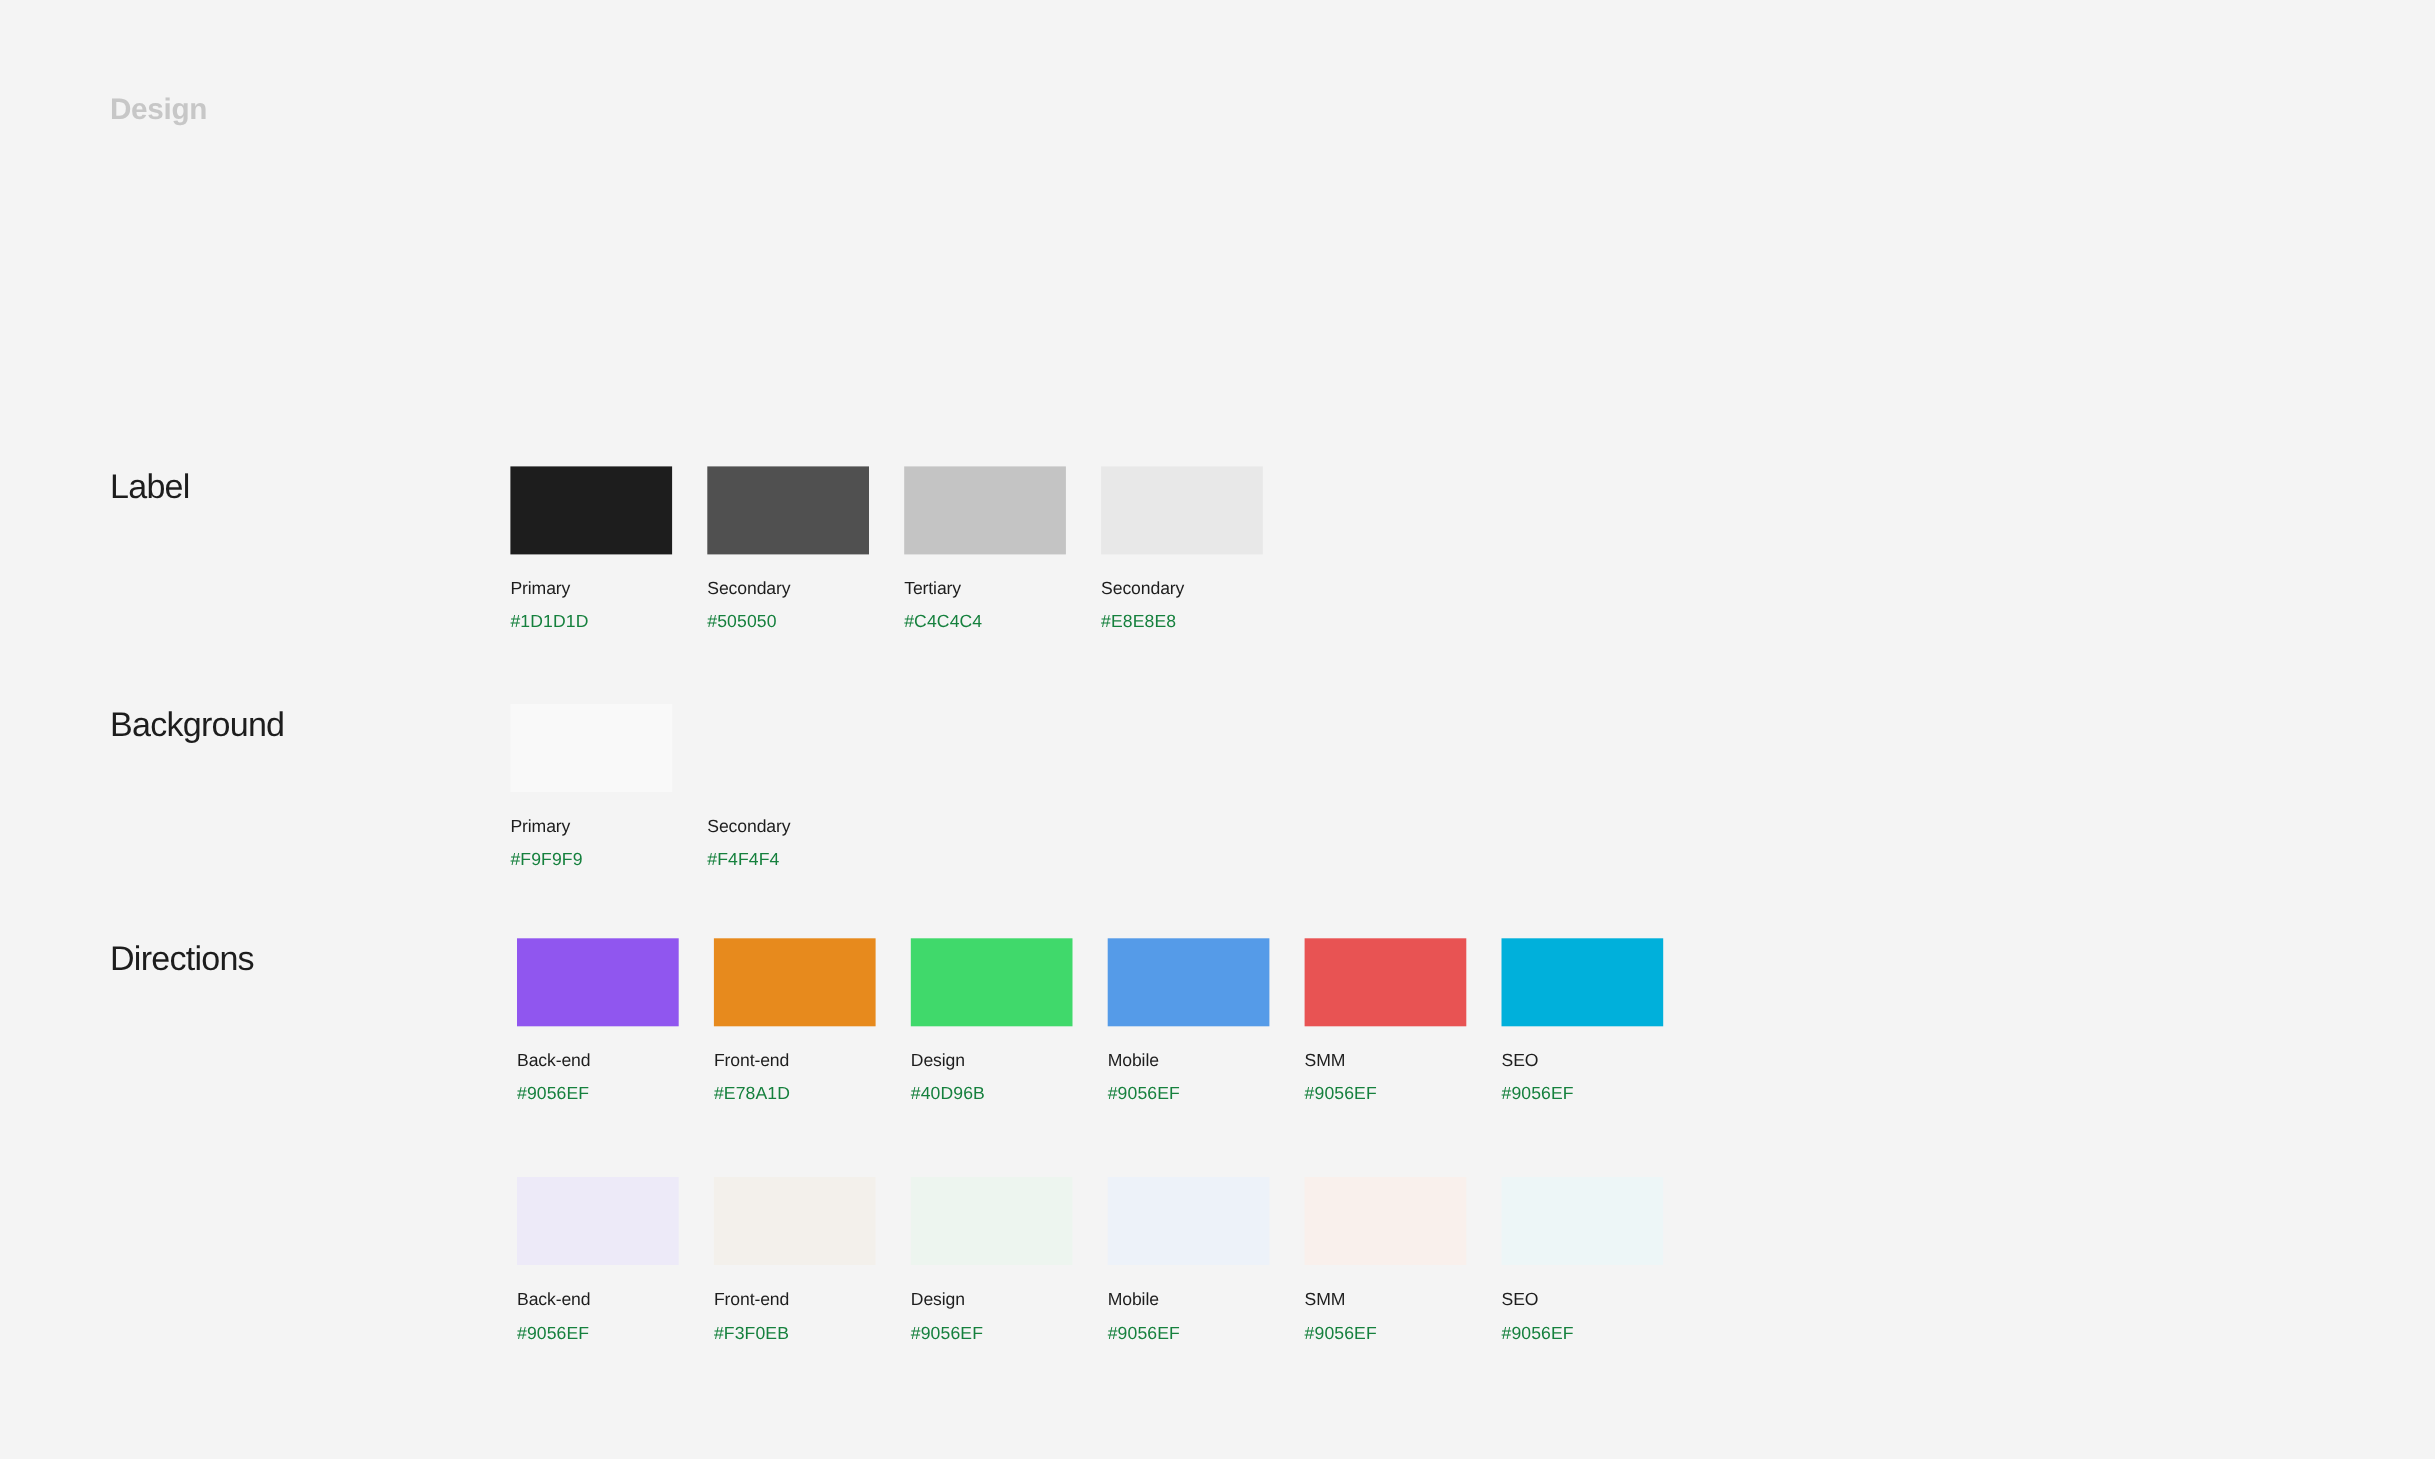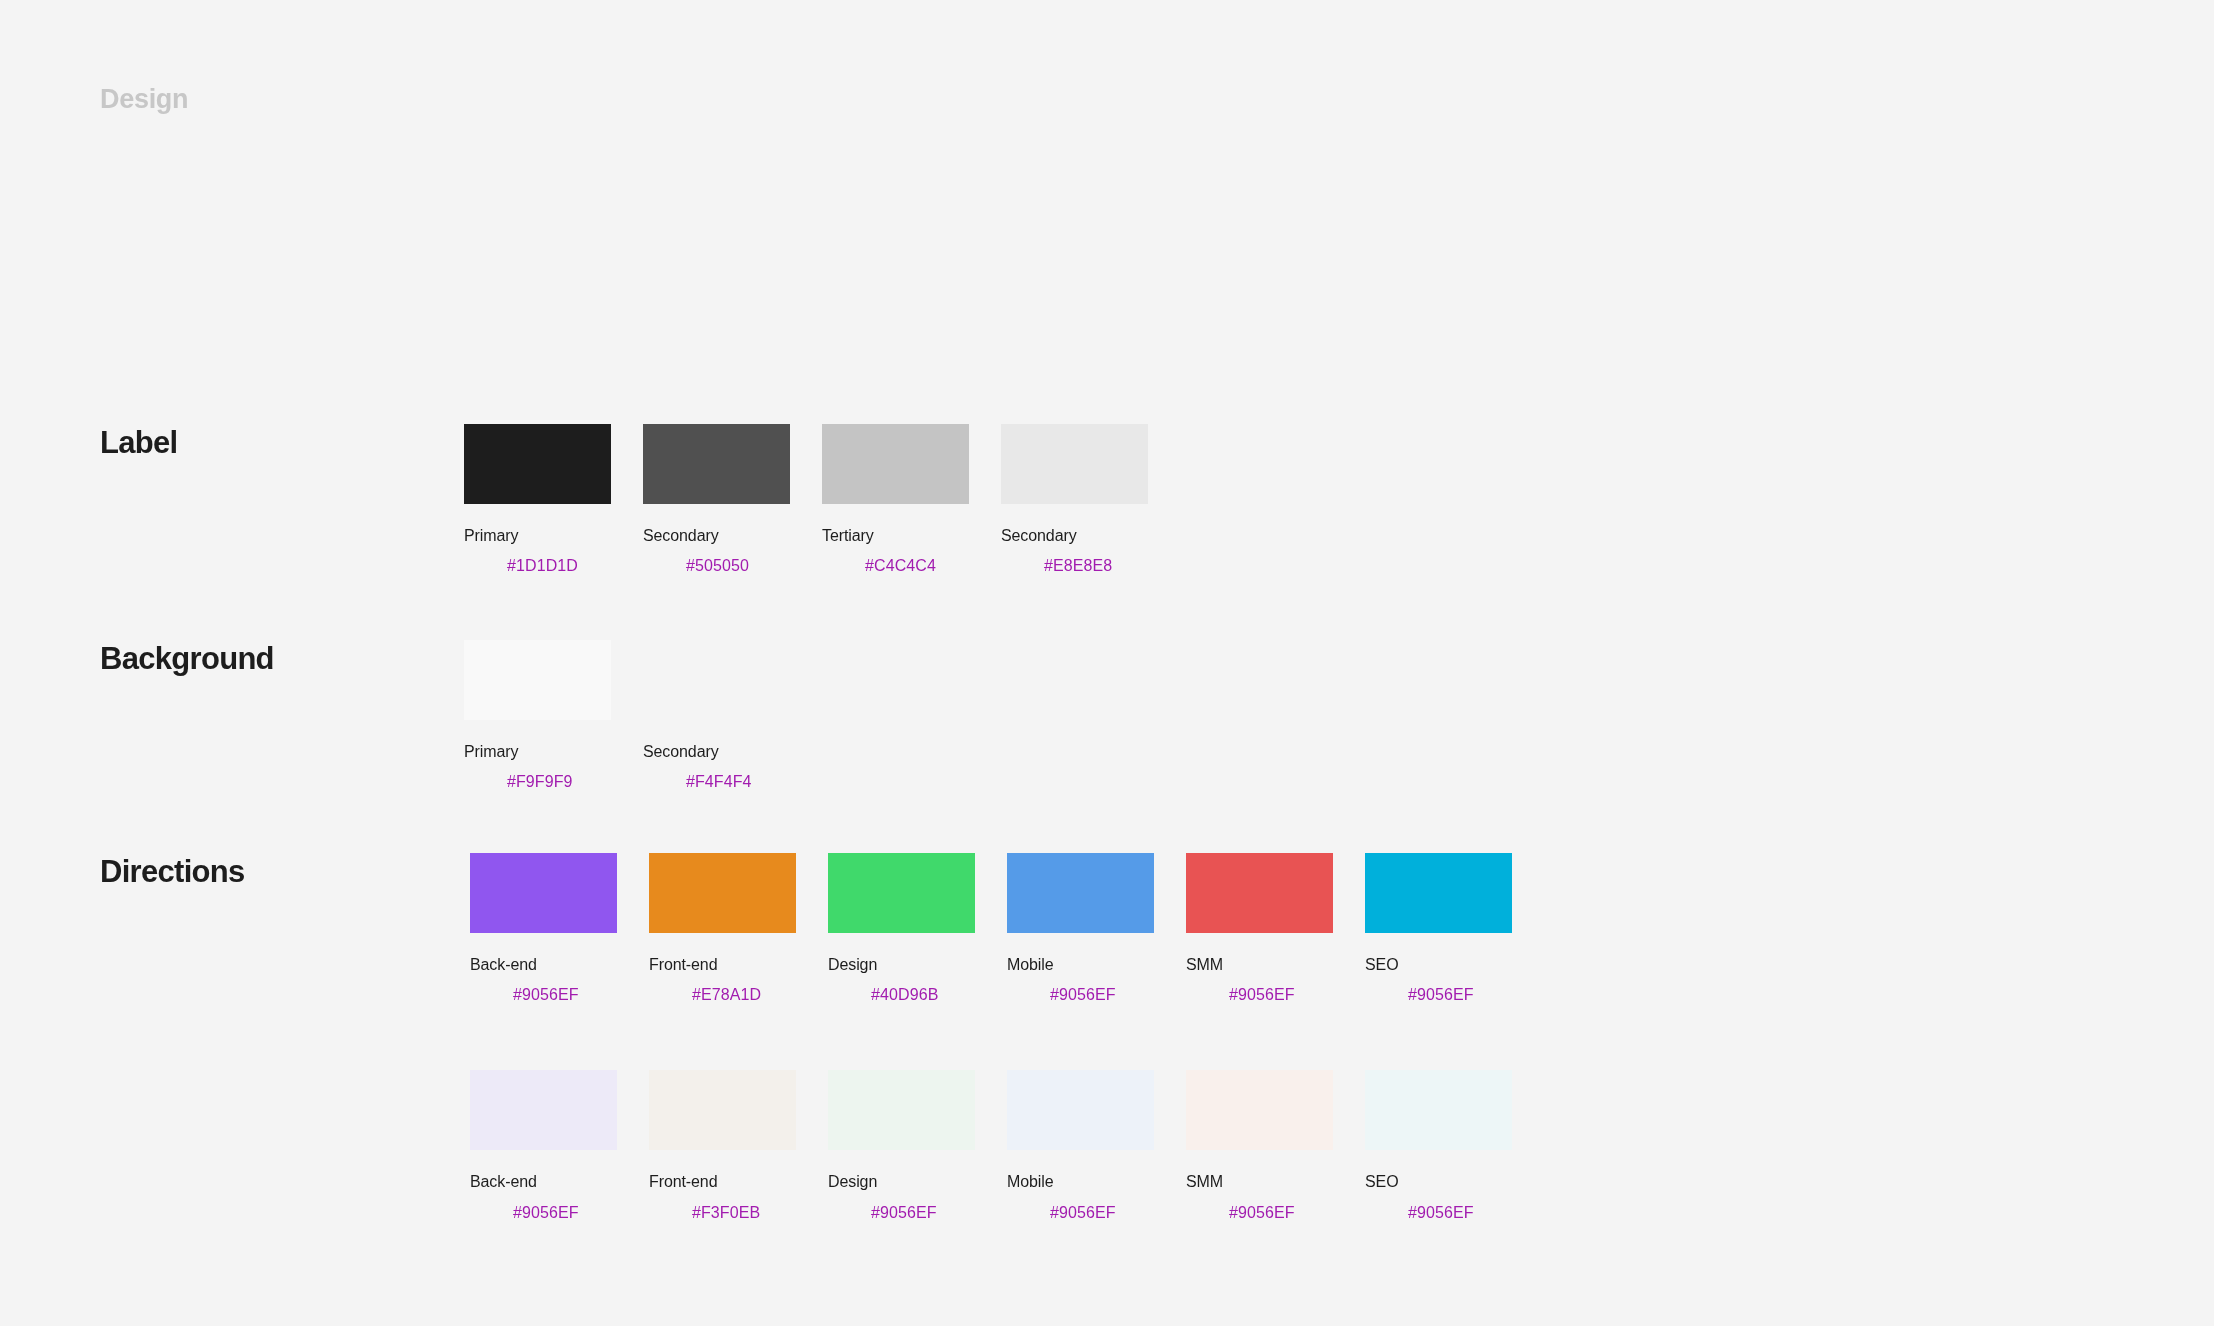--- a/index.html
+++ b/index.html
@@ -49,21 +49,21 @@
   .section {
     position: absolute;
     left: 0;
     width: 2214px;
   }
   .section-label {
     position: absolute;
     left: 100px;
     top: 0;
     font-size: 31px;
-    font-weight: bold;
+    font-weight: normal;
     color: #1D1D1D;
     letter-spacing: -0.7px;
     line-height: 1.2;
     white-space: nowrap;
   }
 
   .swatch-grid {
     position: absolute;
     left: 464px;
     top: 0;
@@ -96,25 +96,24 @@
     color: #1D1D1D;
     letter-spacing: -0.1px;
     line-height: 1.2;
     white-space: nowrap;
   }
 
   .swatch-hex {
     margin-top: 11px;
     font-size: 16px;
     font-weight: normal;
-    color: #a21caf;
+    color: #15803d;
     letter-spacing: 0.1px;
     line-height: 1.2;
     white-space: nowrap;
-    margin-left: 43px;
   }
 
   
   #section-label   { top: 424px; }
   #section-background { top: 640px; }
   #section-directions { top: 853px; }
 
   
   .directions-rows {
     position: absolute;

